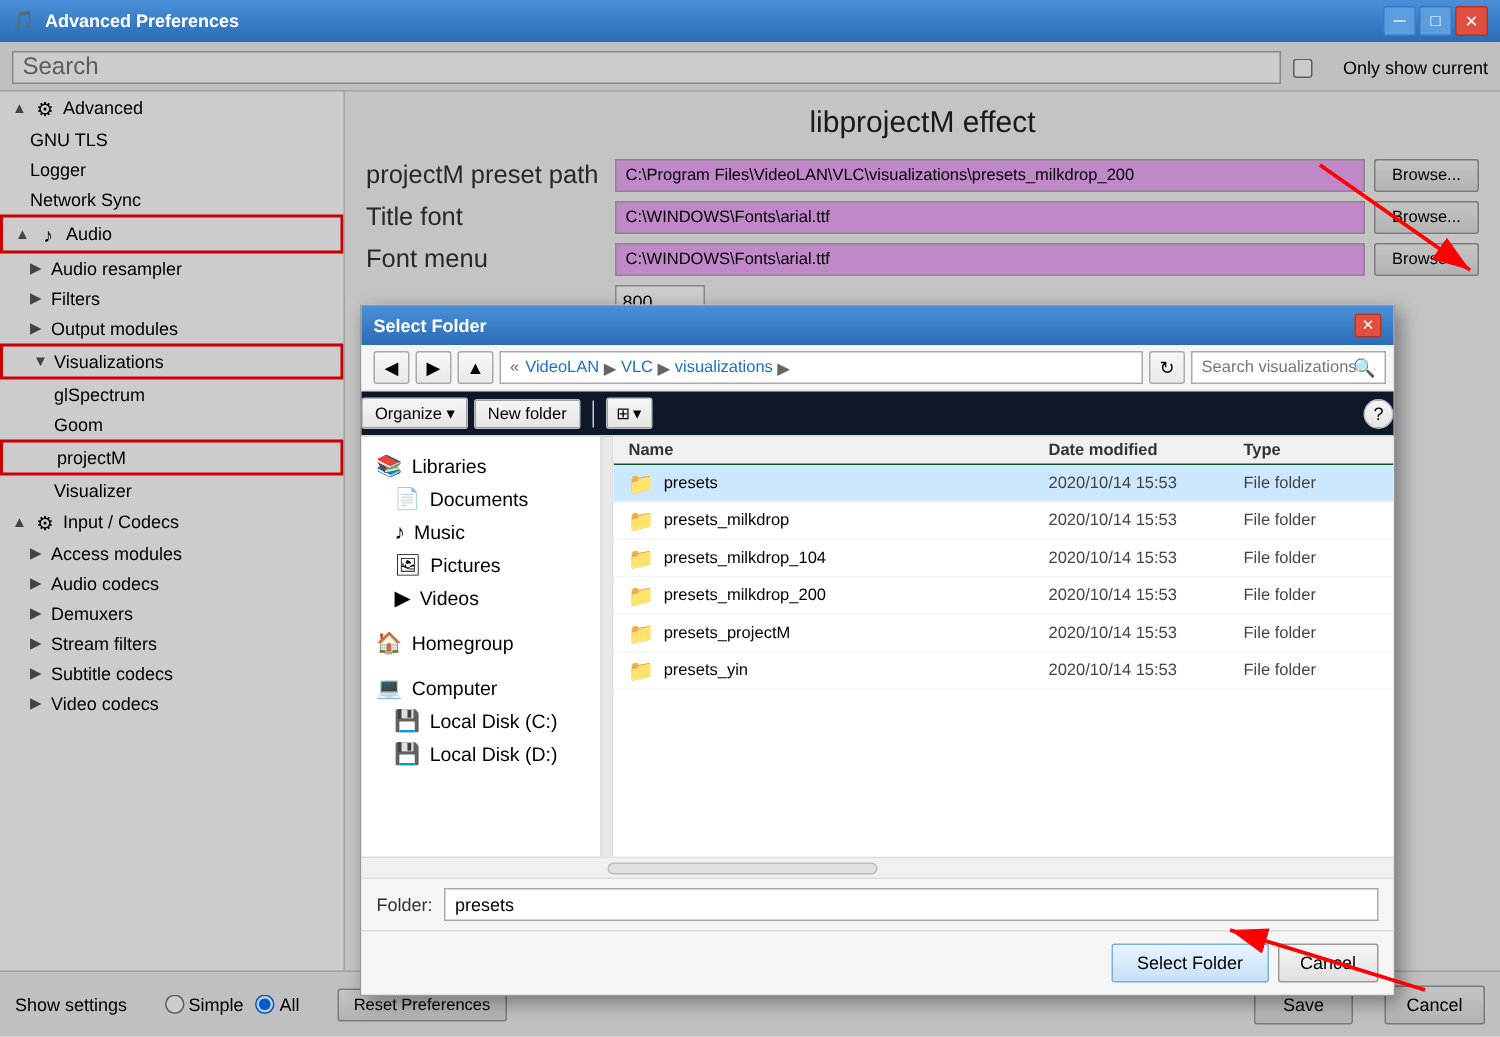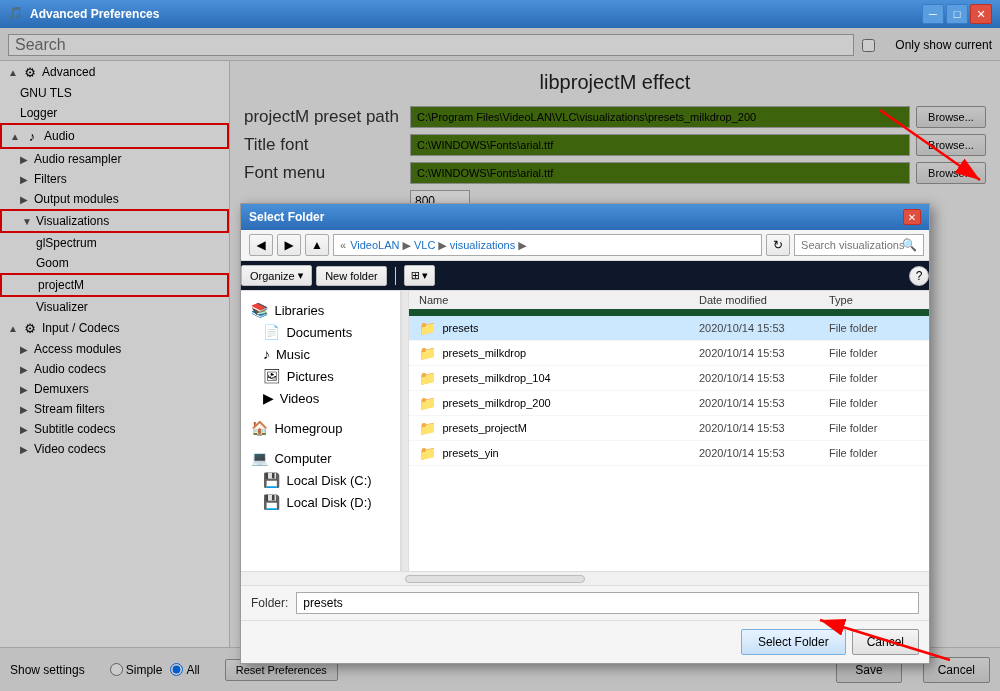--- a/index.html
+++ b/index.html
@@ -119,21 +119,21 @@
     .settings-label {
       width: 160px;
       font-size: 17px;
       color: #333;
       flex-shrink: 0;
     }
     .settings-value {
       flex: 1;
       height: 22px;
       border: 1px solid #aaa;
-      background: #4d7c0f;
+      background: #f0abfc;
       padding: 2px 6px;
       font-size: 11px;
       overflow: hidden;
       text-overflow: ellipsis;
       white-space: nowrap;
     }
     .browse-btn {
       width: 70px;
       height: 22px;
       background: linear-gradient(to bottom, #f5f5f5, #e0e0e0);
@@ -372,23 +372,23 @@
       flex: 1;
       background: white;
       overflow-y: auto;
       position: relative;
     }
     .file-list-header {
       display: flex;
       align-items: center;
       padding: 3px 10px;
       background: #f0f0f0;
-      border-bottom: 7px solid #14532d;
-      font-size: 11px;
-      font-weight: normal;
+      border-bottom: 1px solid #14532d;
+      font-size: 11px;
+      font-weight: bold;
       color: #333;
     }
     .col-name { flex: 1; }
     .col-date { width: 130px; }
     .col-type { width: 90px; }
 
     .file-row {
       display: flex;
       align-items: center;
       padding: 4px 10px;
@@ -499,20 +499,23 @@
         <div class="tree-item" style="padding-left:8px;">
           <span class="expand">▲</span>
           <span class="icon">⚙</span>
           <span class="tree-item-label">Advanced</span>
         </div>
         <div class="tree-item indent1">
           <span class="tree-item-label">GNU TLS</span>
         </div>
         <div class="tree-item indent1">
           <span class="tree-item-label">Logger</span>
+        </div>
+        <div class="tree-item indent1">
+          <span class="tree-item-label">Network Sync</span>
         </div>
 
         <div class="tree-item red-box" style="padding-left:8px;">
           <span class="expand">▲</span>
           <span class="icon">♪</span>
           <span class="tree-item-label">Audio</span>
         </div>
         <div class="tree-item indent1">
           <span class="expand">▶</span>
           <span class="tree-item-label">Audio resampler</span>

